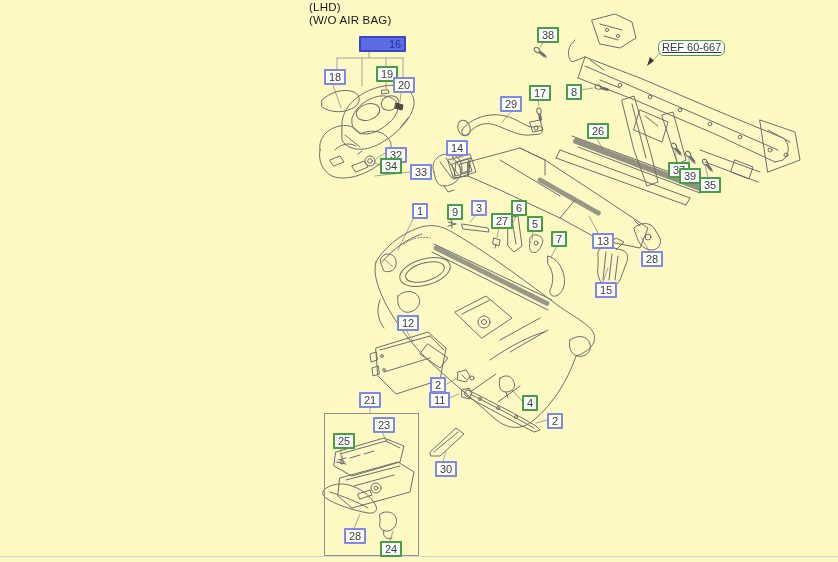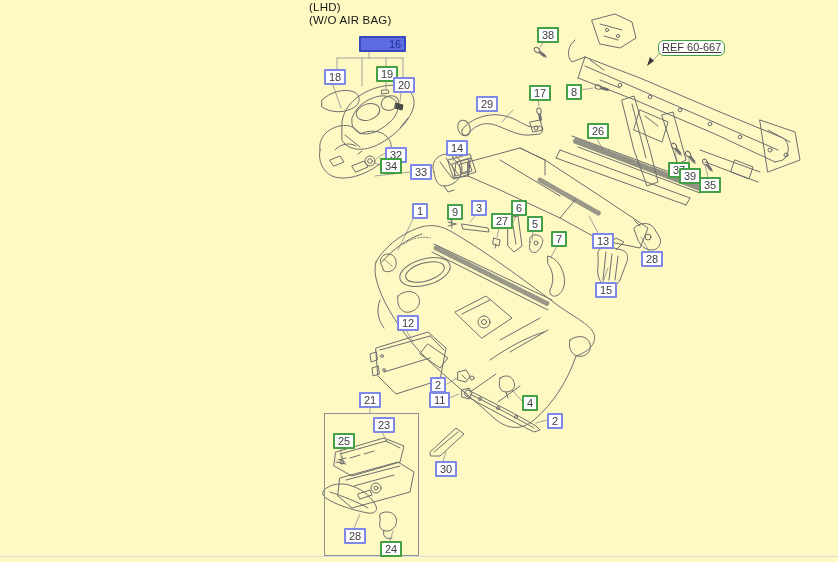--- a/index.html
+++ b/index.html
@@ -271,21 +271,21 @@
   <div class="co hl" style="left:359px;top:36px">16</div>
   <div class="co blue" style="left:324px;top:69px">18</div>
   <div class="co green" style="left:376px;top:66px">19</div>
   <div class="co blue" style="left:393px;top:77px">20</div>
   <div class="co blue" style="left:385px;top:147px">32</div>
   <div class="co green" style="left:380px;top:158px">34</div>
   <div class="co blue" style="left:410px;top:164px">33</div>
   <div class="co green" style="left:537px;top:27px">38</div>
   <div class="co green" style="left:529px;top:85px">17</div>
   <div class="co green" style="left:566px;top:84px">8</div>
-  <div class="co blue" style="left:476px;top:96px">29</div>
+  <div class="co blue" style="left:500px;top:96px">29</div>
   <div class="co green" style="left:587px;top:123px">26</div>
   <div class="co green" style="left:668px;top:162px">37</div>
   <div class="co green" style="left:679px;top:168px">39</div>
   <div class="co green" style="left:699px;top:177px">35</div>
   <div class="co blue" style="left:446px;top:140px">14</div>
   <div class="co blue" style="left:412px;top:203px">1</div>
   <div class="co green" style="left:447px;top:204px">9</div>
   <div class="co blue" style="left:471px;top:200px">3</div>
   <div class="co green" style="left:491px;top:213px">27</div>
   <div class="co green" style="left:511px;top:200px">6</div>

